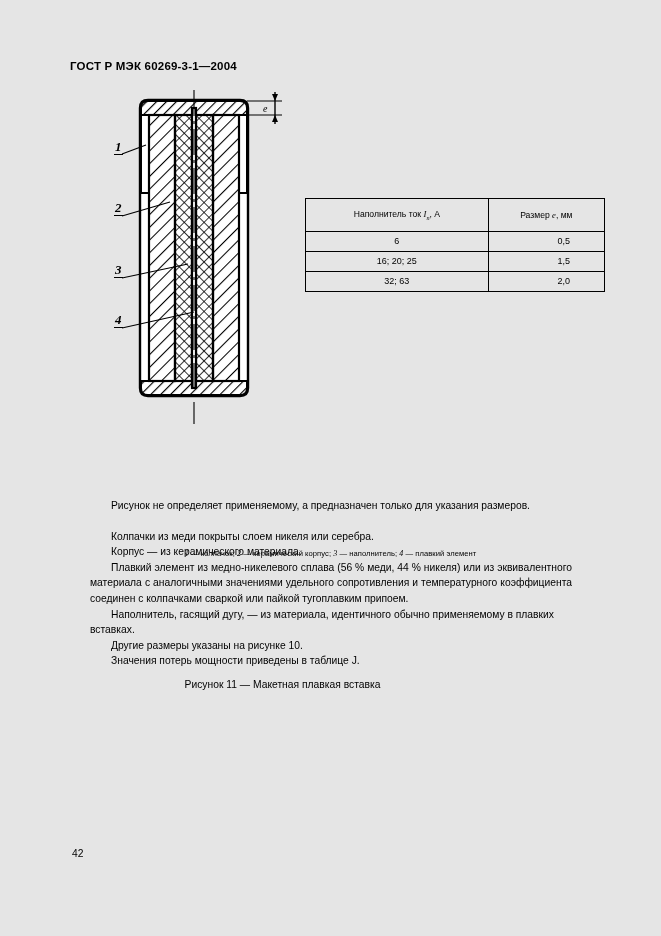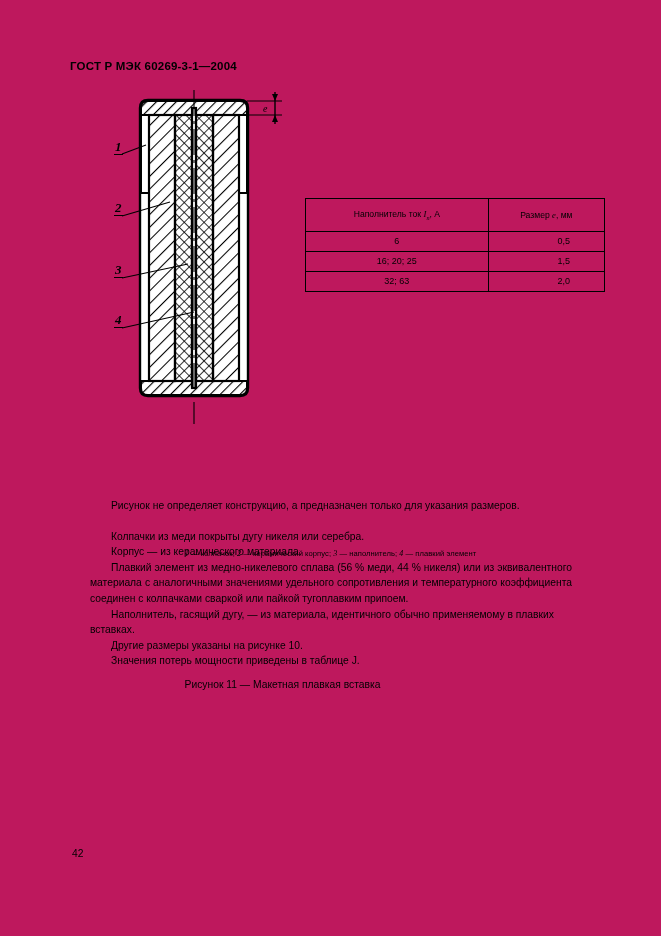--- a/index.html
+++ b/index.html
@@ -13,21 +13,21 @@
     position: relative;
     font-family: "Liberation Sans", sans-serif;
     color: #000000;
     overflow: hidden;
   }
   .page {
     position: absolute;
     left: 0; top: 0;
     width: 661px;
     height: 936px;
-    background: #be185d;
+    background: #e5e5e5;
   }
 
   
   .doc-header {
     position: absolute;
     left: 70px;
     top: 60px;
     font-size: 11.5px;
     font-weight: bold;
     letter-spacing: 0.2px;
@@ -251,23 +251,23 @@
           <td>32; 63</td>
           <td>2,0</td>
         </tr>
       </tbody>
     </table>
 
     <div class="fig-legend"><span class="it">1</span><span> — колпачок; </span><span class="it">2</span><span> — керамический корпус; </span><span class="it">3</span><span> — наполнитель; </span><span class="it">4</span><span> — плавкий элемент</span></div>
   </div>
 
   <div class="body-text">
-    <p class="para noindent" style="text-indent:21px;">Рисунок не определяет конструкцию, а предназначен только для указания размеров.</p>
+    <p class="para noindent" style="text-indent:21px;">Рисунок не определяет применяемому, а предназначен только для указания размеров.</p>
     <div class="gap-sm"></div>
-    <p class="para noindent" style="text-indent:21px;">Колпачки из меди покрыты дугу никеля или серебра.</p>
+    <p class="para noindent" style="text-indent:21px;">Колпачки из меди покрыты слоем никеля или серебра.</p>
     <p class="para noindent" style="text-indent:21px;">Корпус — из керамического материала.</p>
     <p class="para">Плавкий элемент из медно-никелевого сплава (56 % меди, 44 % никеля) или из эквивалентного материала с аналогичными значениями удельного сопротивления и температурного коэффициента соединен с колпачками сваркой или пайкой тугоплавким припоем.</p>
     <p class="para noindent" style="text-indent:21px;">Наполнитель, гасящий дугу, — из материала, идентичного обычно применяемому в плавких вставках.</p>
     <p class="para noindent" style="text-indent:21px;">Другие размеры указаны на рисунке 10.</p>
     <p class="para noindent" style="text-indent:21px;">Значения потерь мощности приведены в таблице J.</p>
   </div>
 
   <div class="fig-caption">Рисунок 11 — Макетная плавкая вставка</div>
 
   <div class="folio">42</div>

